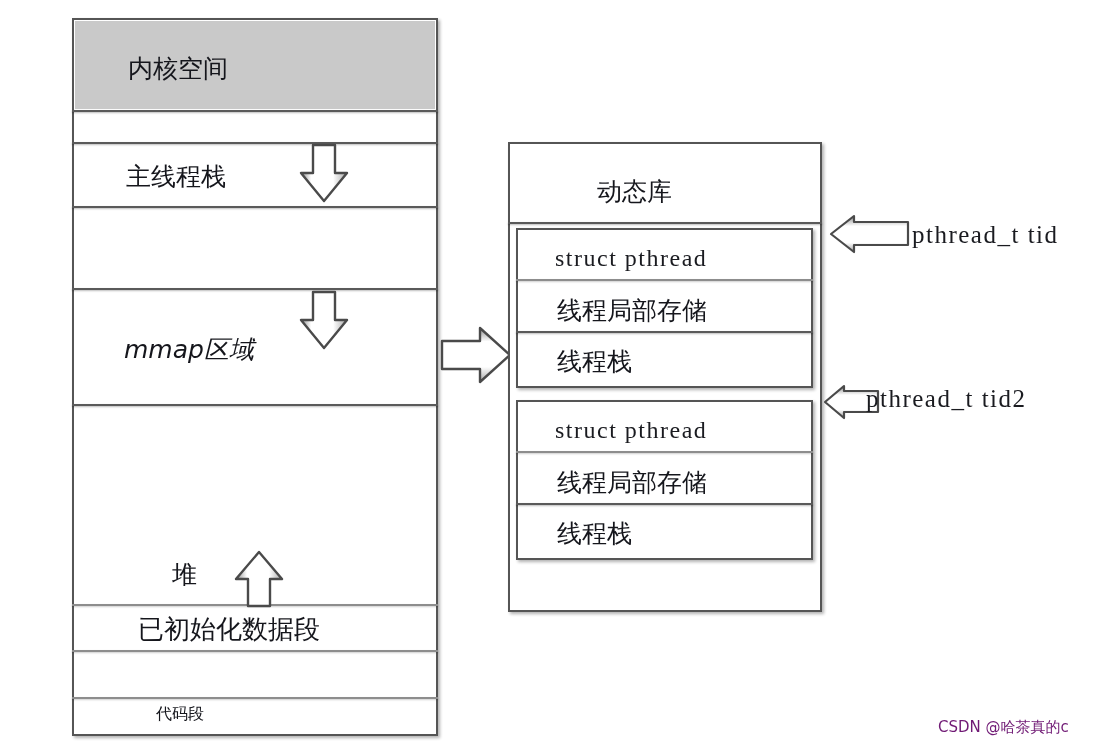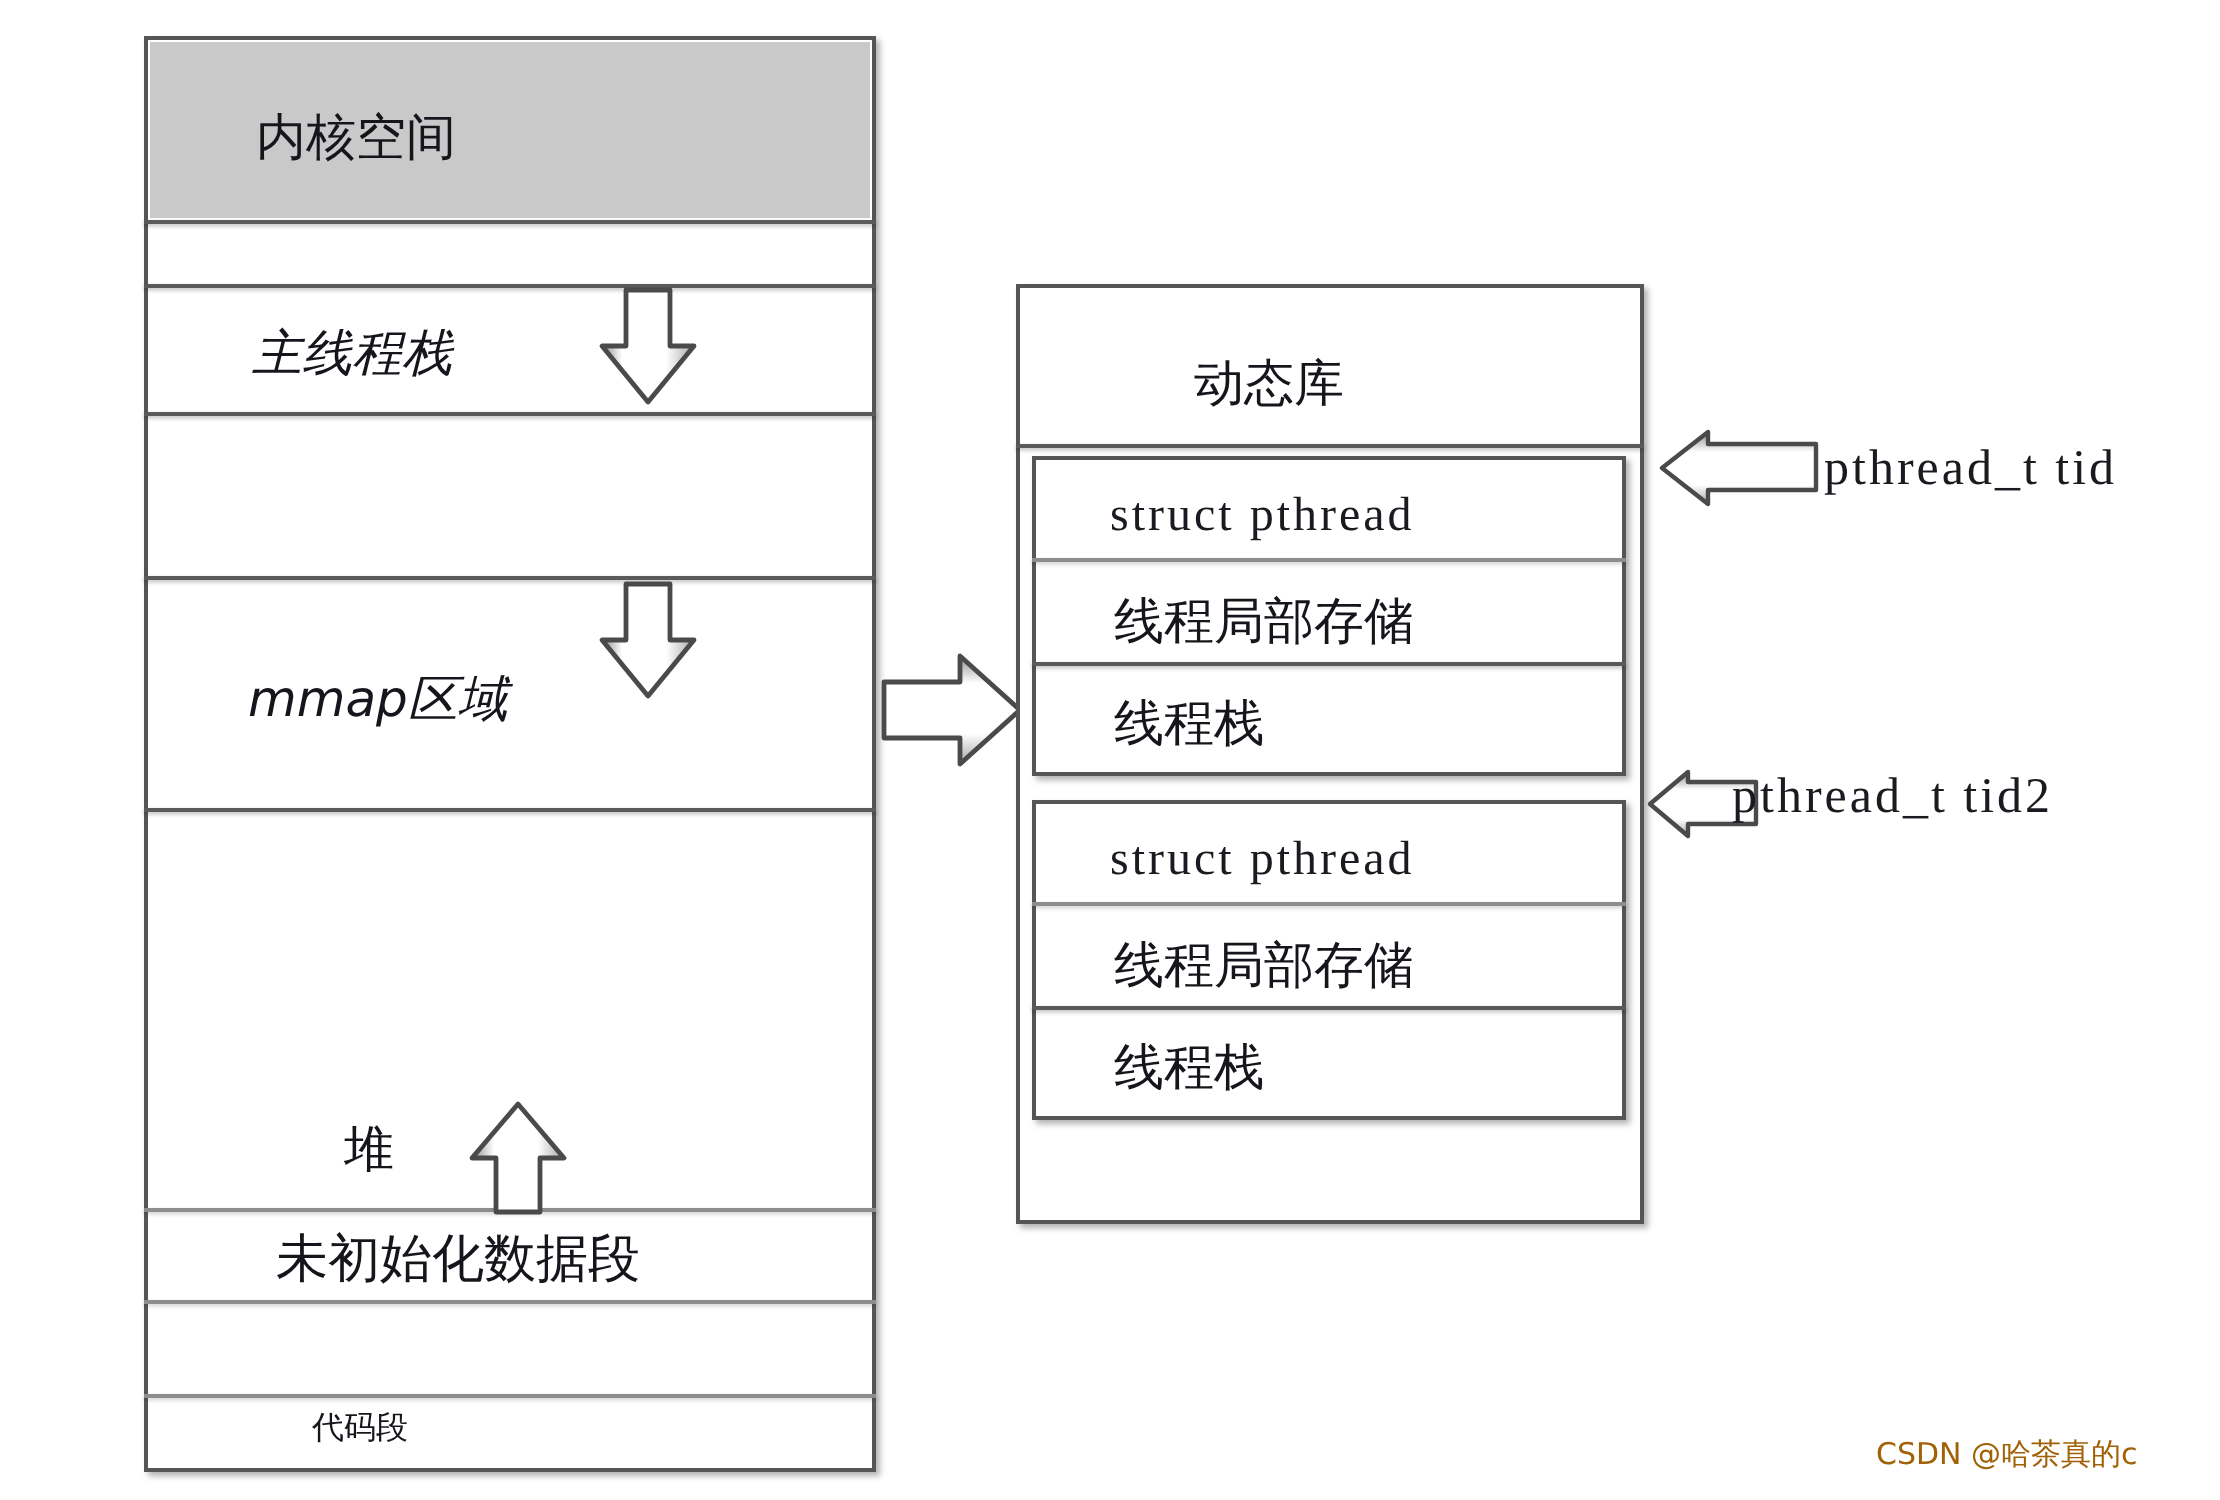--- a/index.html
+++ b/index.html
@@ -53,21 +53,21 @@
     white-space: nowrap;
   }
 
   .kernel-fill {
     position: absolute;
     background: #c9c9c9;
   }
 
   .watermark {
     font-family: "DejaVu Sans", "Liberation Sans", sans-serif;
-    color: #a16207;
+    color: #701a75;
     font-size: 15px;
     white-space: nowrap;
   }
 
   .arrow-svg { position: absolute; overflow: visible; }
 </style>
 </head>
 <body>
 
 <div id="canvas">
@@ -81,27 +81,27 @@
   <div class="hline" style="left:72px; top:142px; width:366px;"></div>
   <div class="hline" style="left:72px; top:206px; width:366px;"></div>
   <div class="hline" style="left:72px; top:288px; width:366px;"></div>
   <div class="hline" style="left:72px; top:404px; width:366px;"></div>
   <div class="hline soft" style="left:72px; top:604px; width:366px;"></div>
   <div class="hline soft" style="left:72px; top:650px; width:366px;"></div>
   <div class="hline soft" style="left:72px; top:697px; width:366px;"></div>
 
   <div class="abs cjk" style="left:128px; top:52px; font-size:25px;">内核空间</div>
 
-  <div class="abs cjk" style="left:126px; top:160px; font-size:25px;font-style:italic;">主线程栈</div>
+  <div class="abs cjk" style="left:126px; top:160px; font-size:25px;">主线程栈</div>
 
   <div class="abs cjk" style="left:124px; top:333px; font-size:25px;font-style:italic;">mmap区域</div>
 
   <div class="abs cjk" style="left:172px; top:558px; font-size:25px;">堆</div>
 
-  <div class="abs cjk" style="left:138px; top:612px; font-size:26px;">未初始化数据段</div>
+  <div class="abs cjk" style="left:138px; top:612px; font-size:26px;">已初始化数据段</div>
 
 
   <div class="abs cjk" style="left:156px; top:704px; font-size:16px;text-align:center;">代码段</div>
 
   <svg class="arrow-svg" width="56" height="62" style="left:296px; top:143px;">
     <defs>
       <linearGradient id="gDown1" x1="0" y1="0" x2="1" y2="0">
         <stop offset="0%" stop-color="#8b8b8b"></stop>
         <stop offset="22%" stop-color="#ffffff"></stop>
         <stop offset="70%" stop-color="#ffffff"></stop>

